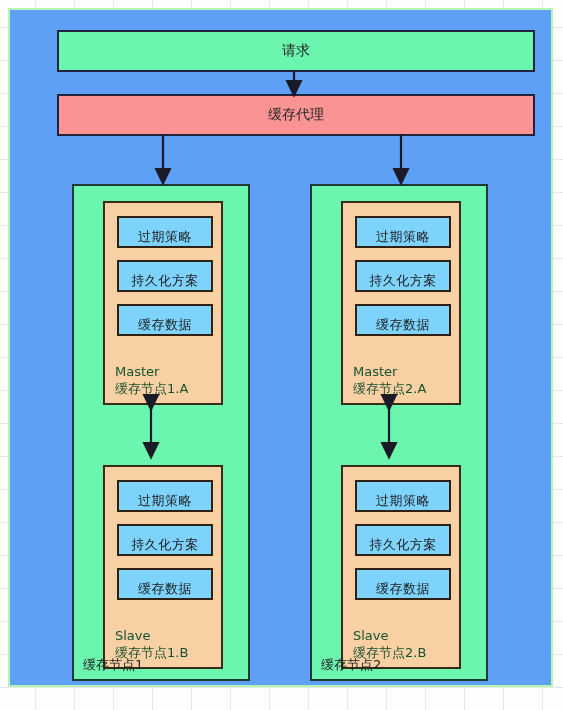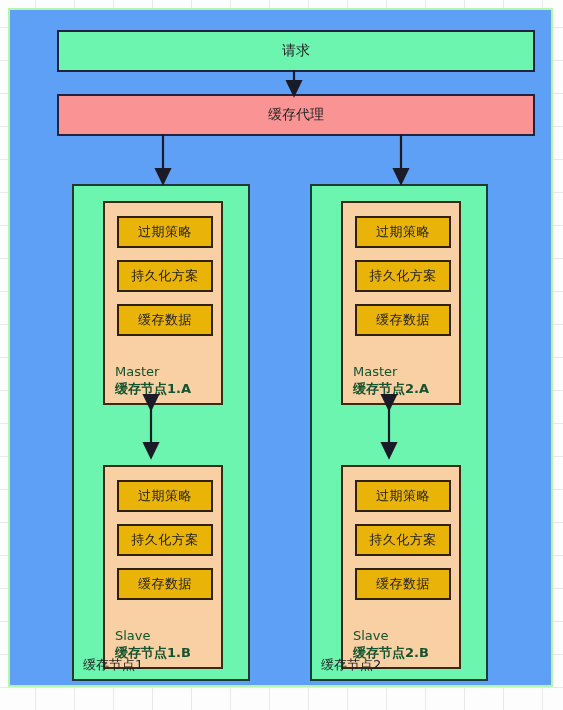--- a/index.html
+++ b/index.html
@@ -85,30 +85,30 @@
   .node-caption {
     position: absolute;
     left: 10px;
     bottom: 6px;
     font-size: 13px;
     line-height: 17px;
     color: #14532d;
     white-space: nowrap;
   }
   .node-caption .role { display: block; }
-  .node-caption .nodeid { display: block; font-weight: bold; }
+  .node-caption .nodeid { display: block; }
 
   
   .item {
     position: absolute;
     box-sizing: border-box;
-    background: #eab308;
+    background: #7dd3fc;
     border: 2px solid #2e2112;
     display: flex;
-    align-items: center;
+    align-items: flex-end;
     justify-content: center;
     font-size: 13px;
     color: #1d1d1d;
     letter-spacing: 0.5px;
   }
 
   
   #arrows {
     position: absolute;
     left: 0;

